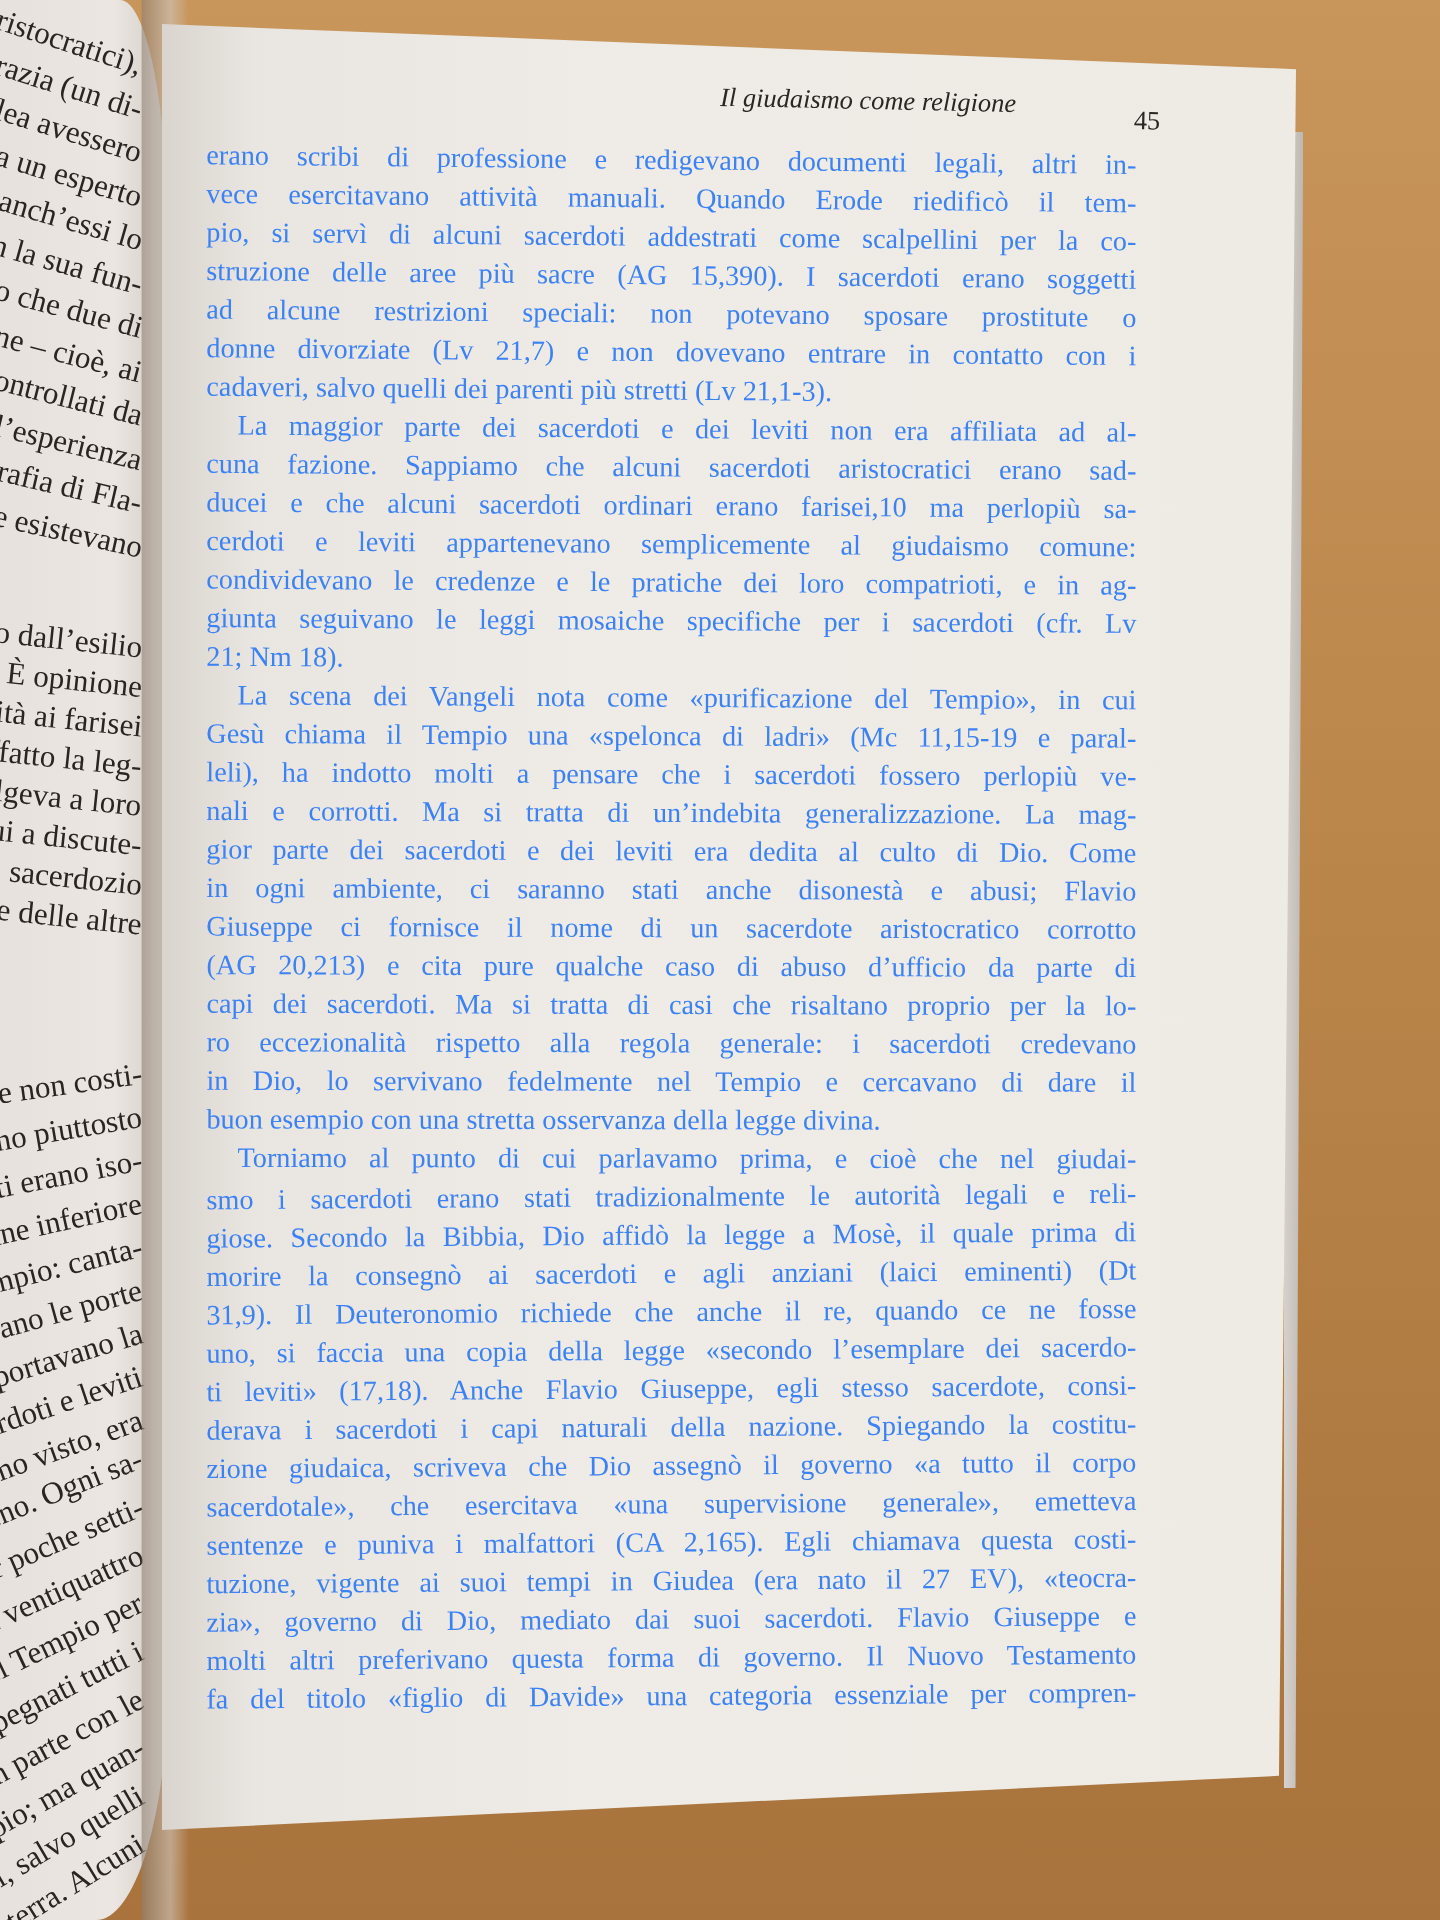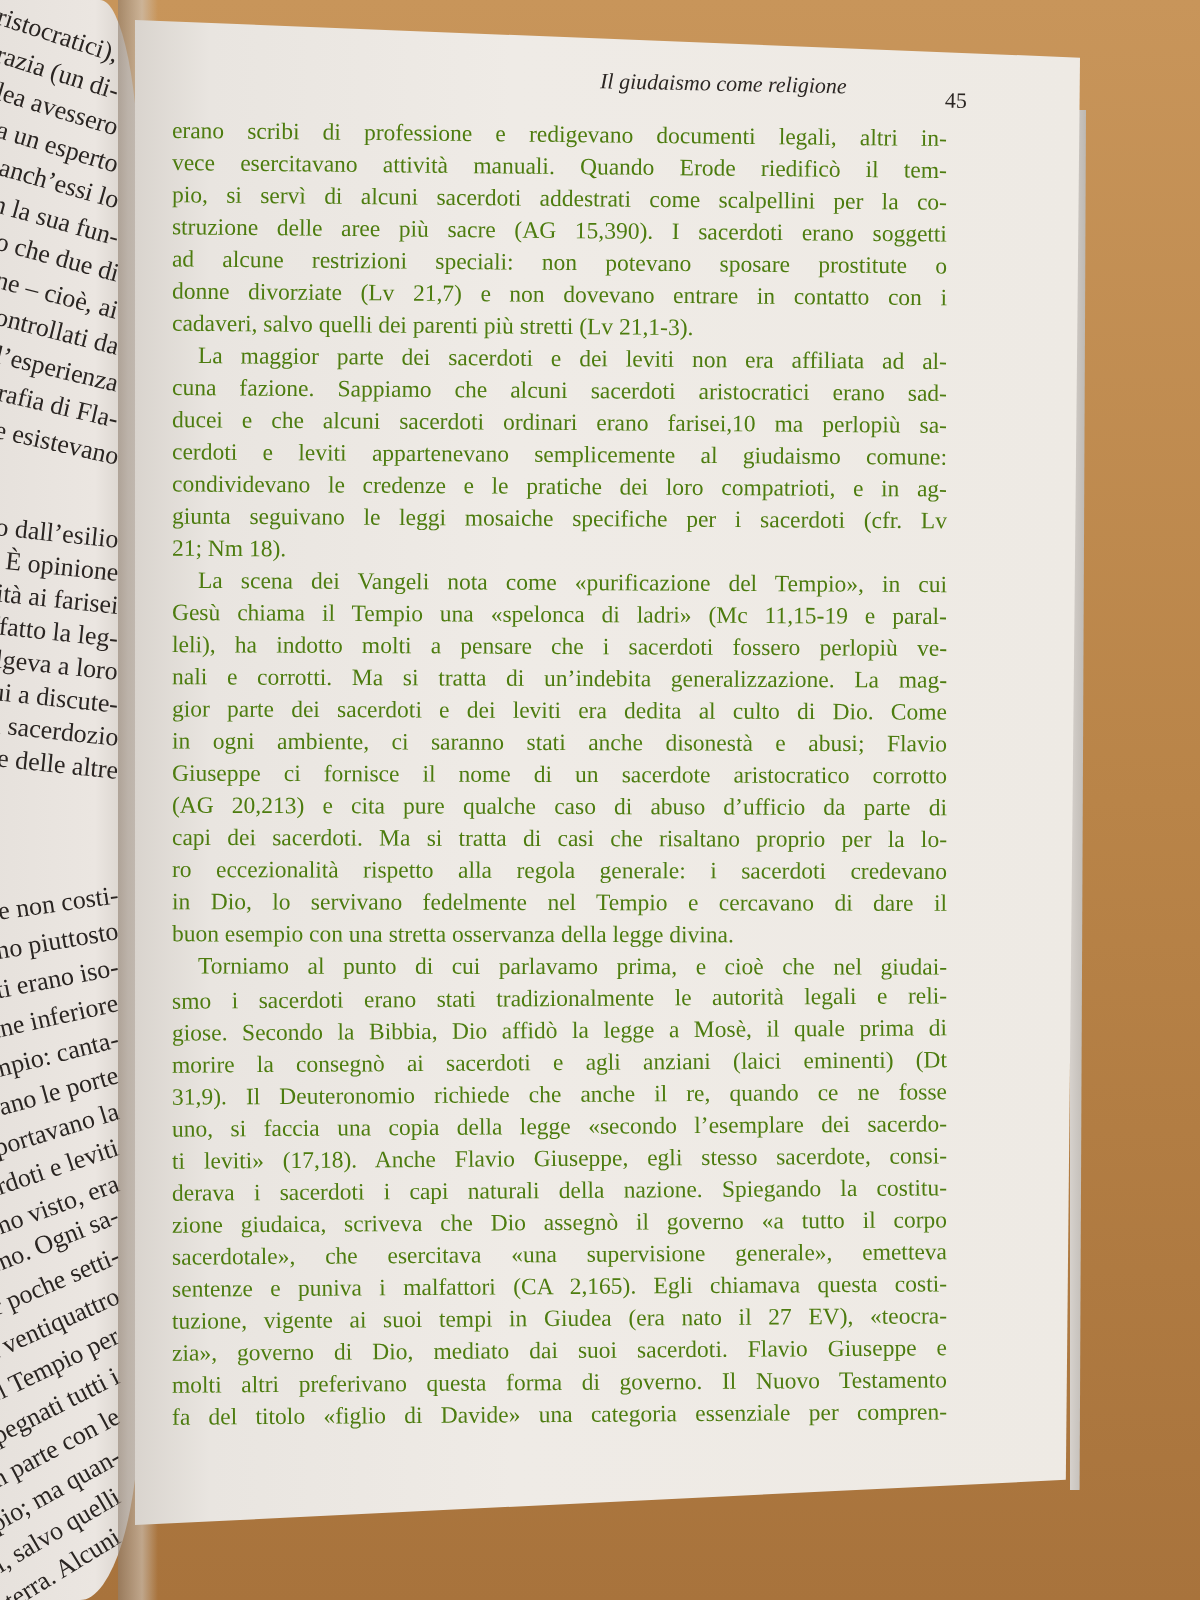--- a/index.html
+++ b/index.html
@@ -42,21 +42,21 @@
     .running-title {
       position: absolute; left: 0; top: 0; font-style: italic; font-size: 22px;
       color: #2b2623; font-family: "Liberation Serif", serif;
     }
     .page-number {
       position: absolute; left: 345px; top: 12px; font-size: 22px; color: #2b2623;
       font-family: "Liberation Serif", serif;
     }
     .body-text {
       position: absolute; left: 172px; top: 118px; width: 775px;
-      font-family: "Liberation Serif", serif; font-size: 23.5px; color: #4d7c0f;
+      font-family: "Liberation Serif", serif; font-size: 23.5px; color: #3b82f6;
       line-height: 32px;
     }
     .line {
       white-space: nowrap; text-align: justify; text-align-last: justify;
       height: 32px; display: block;
     }
     .line.last { text-align-last: left; }
     .line.indent { padding-left: 26px; }
   </style>
 </head>

